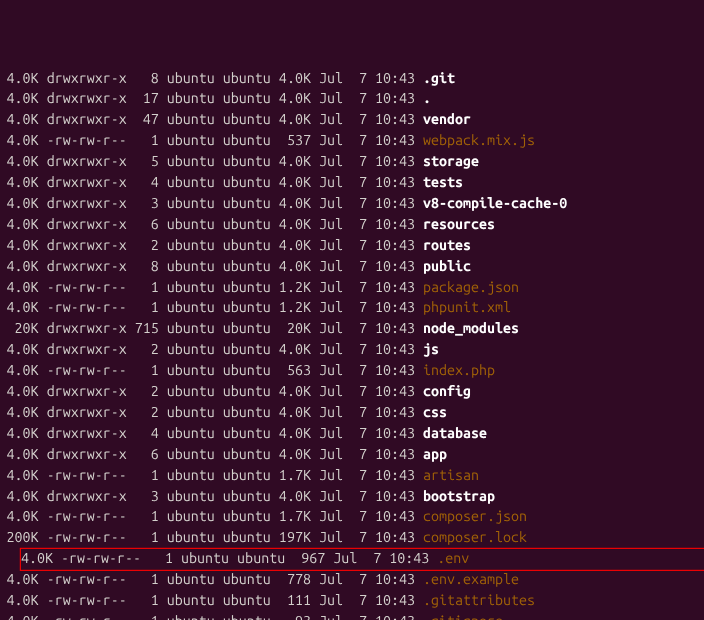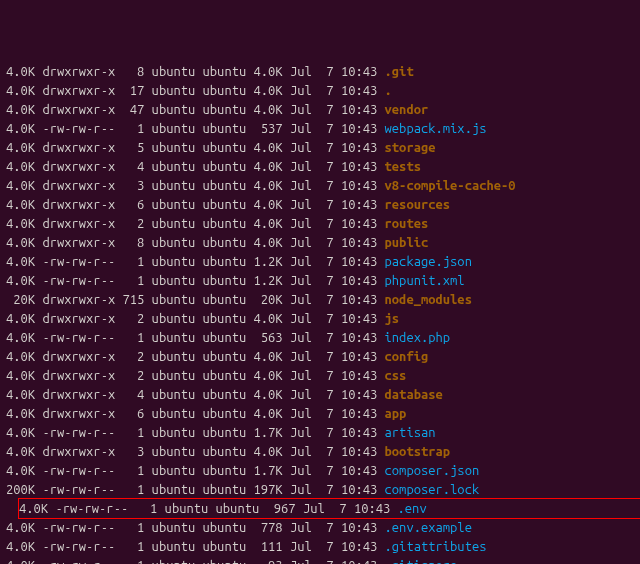--- a/index.html
+++ b/index.html
@@ -9,22 +9,22 @@
     font-size: 13px;
     line-height: 19px;
     color: #d3d0cc;
     width: 640px;
     height: 564px;
     overflow: hidden;
     white-space: pre;
     padding: 5px 6px;
   }
   .line { display: block; }
-  .dir { color: #a16207; font-weight: bold; }
-  .plain { color: #0ea5e9; }
+  .dir { color: #ffffff; font-weight: bold; }
+  .plain { color: #a16207; }
   .highlight {
     border: 1px solid #ff0000;
     margin: -1px 12px;
     padding: 0;
     width: 625px;
   }
 </style>
 </head>
 <body>
 

